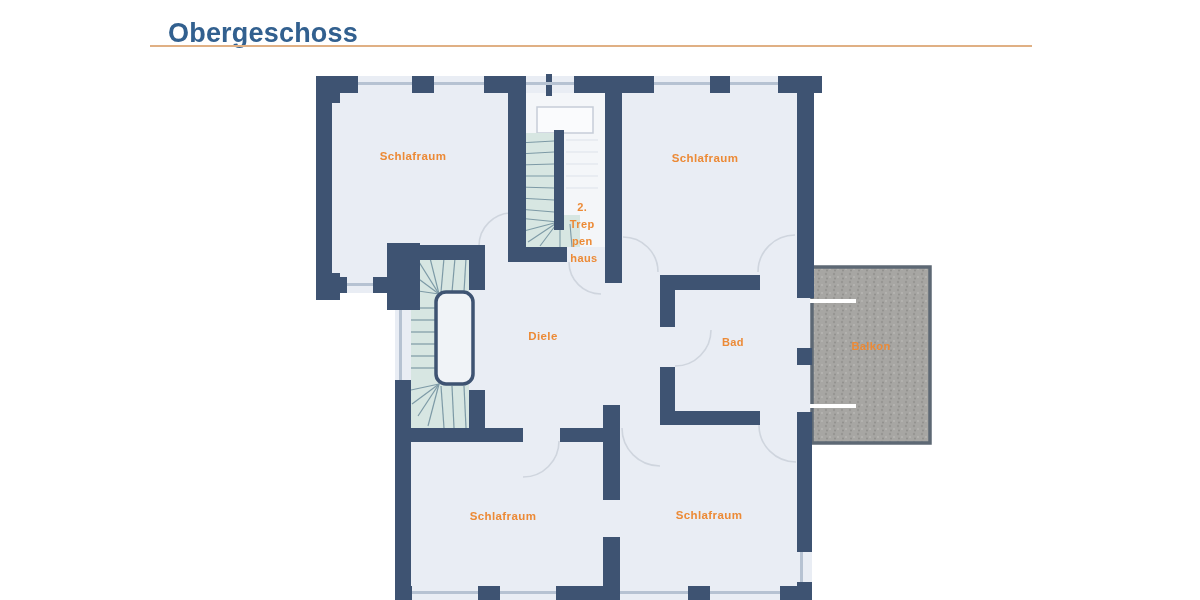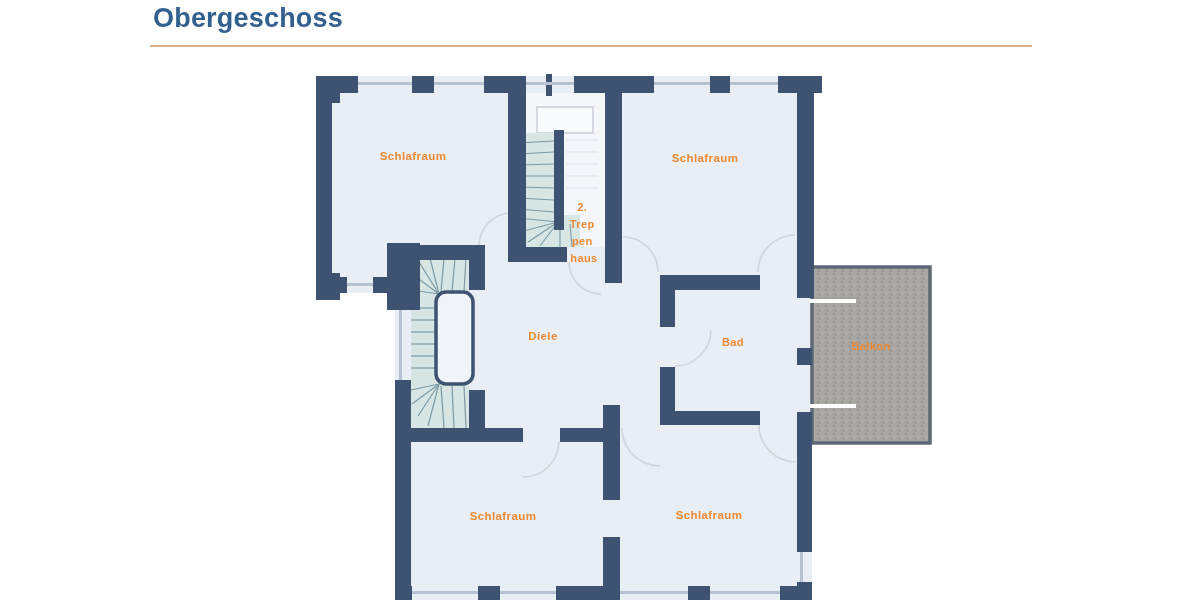--- a/index.html
+++ b/index.html
@@ -15,21 +15,21 @@
     --stair-tread:#7d9aa6;
     --balcony-fill:#a7a6a3;
     --balcony-border:#5d6874;
   }
   html,body{margin:0;padding:0;background:#fff;}
   .page{
     position:relative;width:1200px;height:600px;background:#ffffff;
     overflow:hidden;font-family:"Liberation Sans",sans-serif;
   }
   .page-title{
-    position:absolute;left:150px;top:0px;margin:3px;
+    position:absolute;left:150px;top:0px;margin:18px;
     font-size:27px;font-weight:bold;letter-spacing:0.2px;
     color:var(--title-blue);
   }
   .title-rule{
     position:absolute;left:150px;top:45px;width:882px;height:2px;
     background:var(--rule-orange);
   }
   .plan-svg{position:absolute;left:0;top:0;}
   .room-label{
     fill:var(--label-orange);

